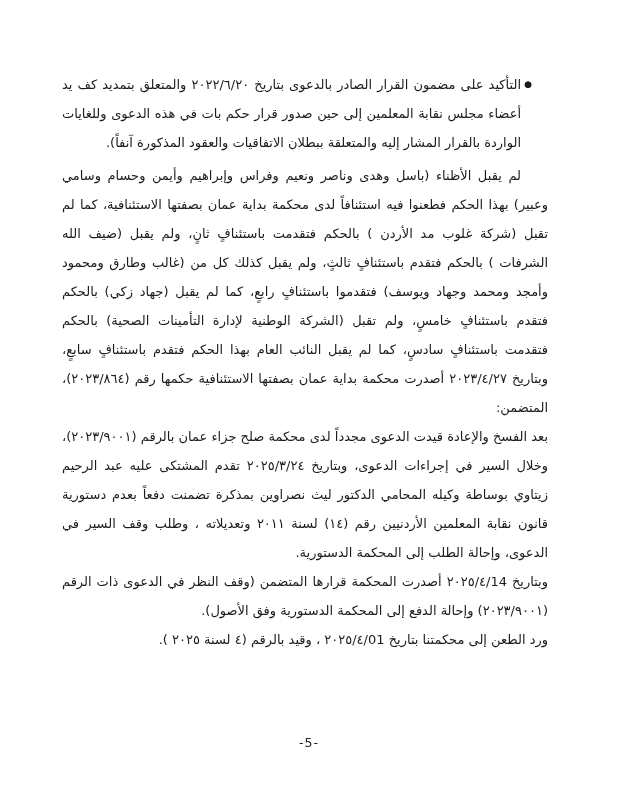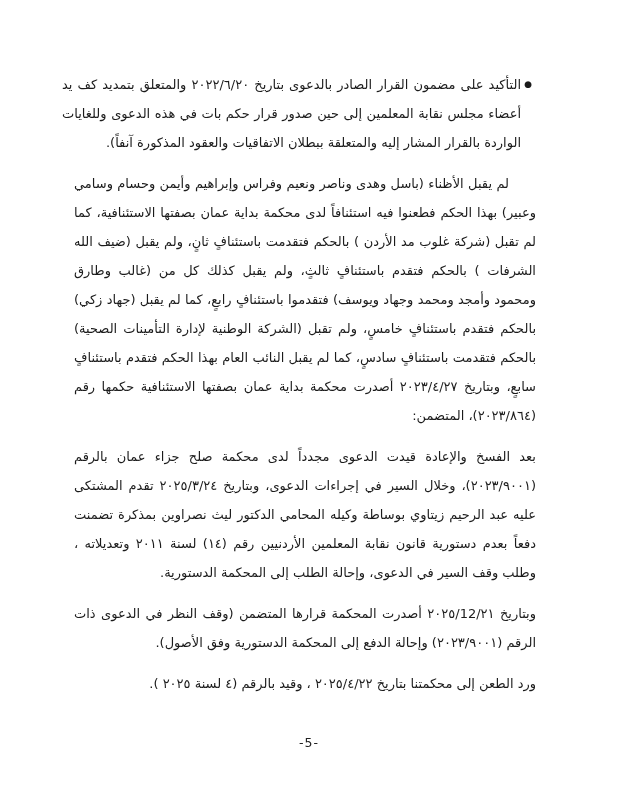--- a/index.html
+++ b/index.html
@@ -32,21 +32,21 @@
     margin: 0 0 4px 0;
   }
   .bullet-dot {
     position: absolute;
     right: 16px;
     top: 0;
     font-size: 9px;
     line-height: 29px;
   }
   .para {
-    margin: 12px;
+    margin: 0;
     padding: 0;
   }
   .para.indent {
     text-indent: 27px;
   }
   .page-number {
     position: absolute;
     bottom: 50px;
     left: 0;
     right: 0;
@@ -66,20 +66,20 @@
     <div class="bullet-para">
       <span class="bullet-dot">●</span>
       <span class="bullet-text">التأكيد على مضمون القرار الصادر بالدعوى بتاريخ ٢٠٢٢/٦/٢٠ والمتعلق بتمديد كف يد أعضاء مجلس نقابة المعلمين إلى حين صدور قرار حكم بات في هذه الدعوى وللغايات الواردة بالقرار المشار إليه والمتعلقة ببطلان الاتفاقيات والعقود المذكورة آنفاً).</span>
     </div>
 
     <p class="para indent">لم يقبل الأظناء (باسل وهدى وناصر ونعيم وفراس وإبراهيم وأيمن وحسام وسامي وعبير) بهذا الحكم فطعنوا فيه استئنافاً لدى محكمة بداية عمان بصفتها الاستئنافية، كما لم تقبل (شركة غلوب مد الأردن ) بالحكم فتقدمت باستئنافٍ ثانٍ، ولم يقبل (ضيف الله الشرفات ) بالحكم فتقدم باستئنافٍ ثالثٍ، ولم يقبل كذلك كل من (غالب وطارق ومحمود وأمجد ومحمد وجهاد ويوسف) فتقدموا باستئنافٍ رابعٍ، كما لم يقبل (جهاد زكي) بالحكم فتقدم باستئنافٍ خامسٍ، ولم تقبل (الشركة الوطنية لإدارة التأمينات الصحية) بالحكم فتقدمت باستئنافٍ سادسٍ، كما لم يقبل النائب العام بهذا الحكم فتقدم باستئنافٍ سابعٍ، وبتاريخ ٢٠٢٣/٤/٢٧ أصدرت محكمة بداية عمان بصفتها الاستئنافية حكمها رقم (٢٠٢٣/٨٦٤)، المتضمن:</p>
 
 
     <p class="para">بعد الفسخ والإعادة قيدت الدعوى مجدداً لدى محكمة صلح جزاء عمان بالرقم (٢٠٢٣/٩٠٠١)، وخلال السير في إجراءات الدعوى، وبتاريخ ٢٠٢٥/٣/٢٤ تقدم المشتكى عليه عبد الرحيم زيتاوي بوساطة وكيله المحامي الدكتور ليث نصراوين بمذكرة تضمنت دفعاً بعدم دستورية قانون نقابة المعلمين الأردنيين رقم (١٤) لسنة ٢٠١١ وتعديلاته ، وطلب وقف السير في الدعوى، وإحالة الطلب إلى المحكمة الدستورية.</p>
 
-    <p class="para">وبتاريخ ٢٠٢٥/12/٢١ أصدرت المحكمة قرارها المتضمن (وقف النظر في الدعوى ذات الرقم (٢٠٢٣/٩٠٠١) وإحالة الدفع إلى المحكمة الدستورية وفق الأصول).</p>
+    <p class="para">وبتاريخ ٢٠٢٥/٤/14 أصدرت المحكمة قرارها المتضمن (وقف النظر في الدعوى ذات الرقم (٢٠٢٣/٩٠٠١) وإحالة الدفع إلى المحكمة الدستورية وفق الأصول).</p>
 
-    <p class="para">ورد الطعن إلى محكمتنا بتاريخ ٢٠٢٥/٤/٢٢ ، وقيد بالرقم (٤ لسنة ٢٠٢٥ ).</p>
+    <p class="para">ورد الطعن إلى محكمتنا بتاريخ ٢٠٢٥/٤/01 ، وقيد بالرقم (٤ لسنة ٢٠٢٥ ).</p>
 
   </div>
 
   <div class="page-number">-5-</div>
 </div>
 
 </body></html>

